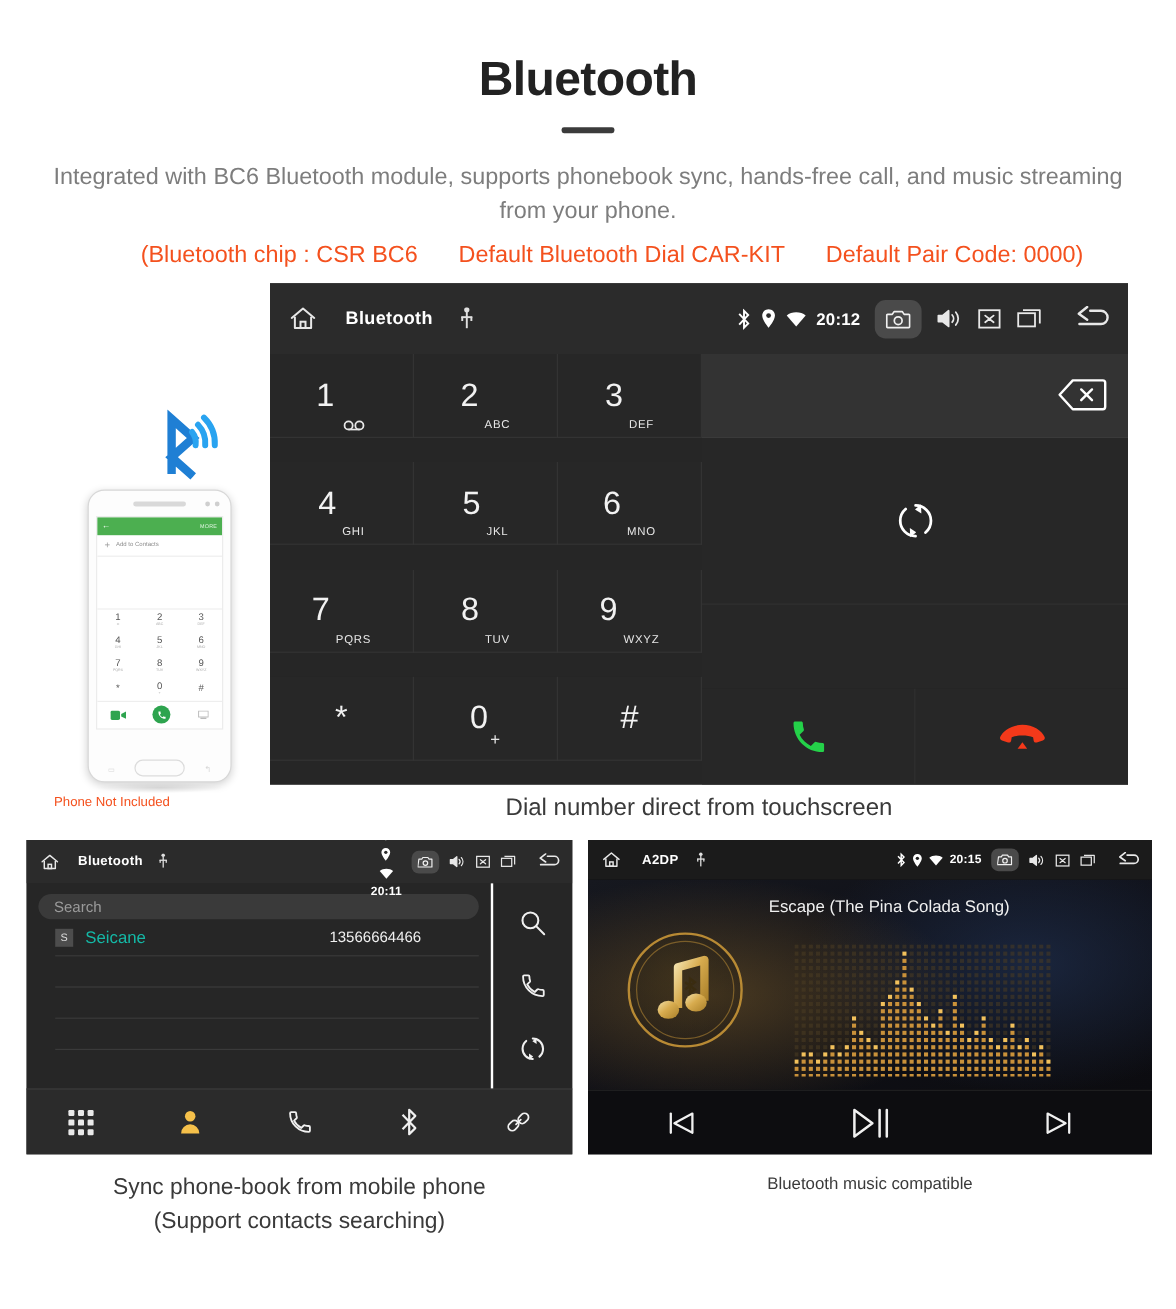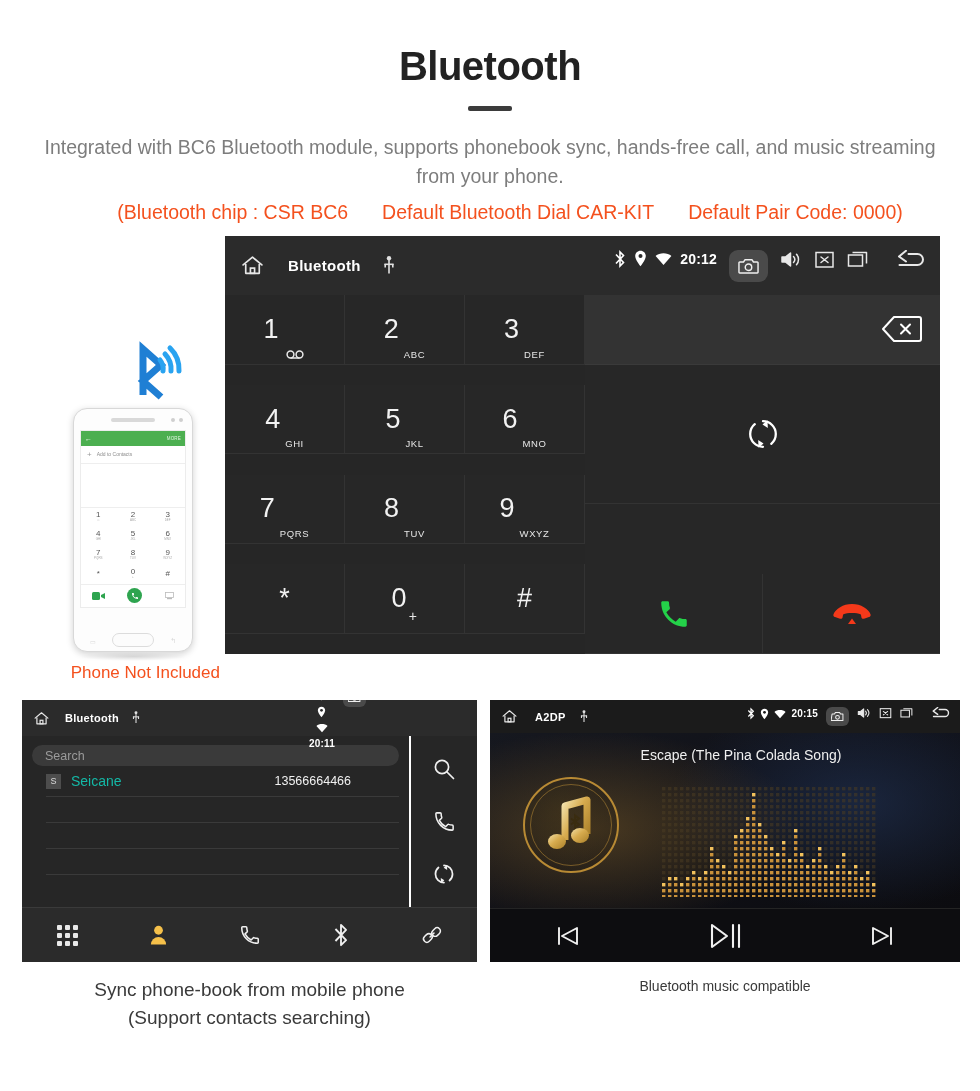--- a/index.html
+++ b/index.html
@@ -35,21 +35,21 @@
   }
   .topbar{
     height:59px;background:#2b2b2b;display:flex;align-items:center;
     padding:0 12px 0 14px;box-sizing:border-box;position:relative;
   }
   .topbar .tb-title{
     color:#ffffff;font-size:15px;font-weight:bold;margin-left:22px;letter-spacing:0.3px;
   }
   .tb-icon{display:inline-flex;align-items:center;justify-content:center;color:#e8e8e8;}
   .tb-left-usb{margin-left:22px;}
-  .tb-right{margin-left:auto;display:flex;align-items:flex-start;gap:12px;}
+  .tb-right{margin-left:auto;display:flex;align-items:center;gap:12px;}
   .tb-status{display:flex;align-items:center;gap:8px;}
   .tb-time{color:#ffffff;font-size:14px;font-weight:bold;letter-spacing:0.2px;}
   .tb-cam-hl{
     background:#4a4a4a;border-radius:9px;padding:7px 9px;display:flex;align-items:center;
   }
 
   
   .keys{display:flex;height:359px;}
   .keys-left{width:360px;display:flex;flex-wrap:wrap;}
   .key{
@@ -126,22 +126,22 @@
     position:absolute;bottom:4px;left:50%;transform:translateX(-50%);
     width:40px;height:12px;border:1.2px solid #dcdcdc;border-radius:8px;background:#fcfcfc;
   }
   .ph-navl{position:absolute;bottom:6px;left:16px;font-size:6px;color:#d8d8d8;}
   .ph-navr{position:absolute;bottom:6px;right:16px;font-size:7px;color:#d8d8d8;}
   .phone-shadow{
     position:absolute;left:34px;top:307px;width:108px;height:9px;border-radius:50%;
     background:radial-gradient(ellipse at center, rgba(0,0,0,0.12), rgba(0,0,0,0) 70%);
   }
   .phone-note{
-    position:absolute;left:0px;top:318px;width:175px;text-align:right;
-    color:#f4511e;font-size:17px;
+    position:absolute;left:0px;top:318px;width:175px;text-align:left;
+    color:#f4511e;font-size:11px;
   }
 
   
   .cap-main{
     position:absolute;left:225px;top:662px;width:715px;text-align:center;
     font-size:20px;color:#3a3a3a;
   }
   .cap-bl{
     position:absolute;left:22px;top:976px;width:455px;text-align:center;
     font-size:19px;color:#3a3a3a;line-height:1.45;
@@ -522,20 +522,21 @@
               <path d="M20 3C11 3 3.5 8 1.5 13.2c-.5 1.3.2 2.5 1.5 2.9l5 1.6c1.2.4 2.4-.3 2.6-1.5l.5-2.8C13.4 12.4 16.6 12 20 12s6.6.4 8.9 1.4l.5 2.8c.2 1.2 1.4 1.9 2.6 1.5l5-1.6c1.3-.4 2-1.6 1.5-2.9C36.5 8 29 3 20 3z"></path>
               <path d="M20 17.5 L24 23 H16 Z"></path>
             </svg>
           </div>
         </div>
       </div>
     </div>
 
   </div>
 
+  <div class="cap-main">Dial number direct from touchscreen</div>
 
   <div class="pb-unit">
     <div class="topbar pb-top">
       <span class="tb-icon">
         <svg width="19" height="17" viewBox="0 0 24 24" fill="none" stroke="#e8e8e8" stroke-width="1.7">
           <path d="M3 11.5 L12 4 L21 11.5" stroke-linecap="round" stroke-linejoin="round"></path>
           <path d="M5.5 10.5 V19.5 H18.5 V10.5" stroke-linejoin="round"></path>
           <rect x="10" y="14.5" width="4" height="5"></rect>
         </svg>
       </span>

